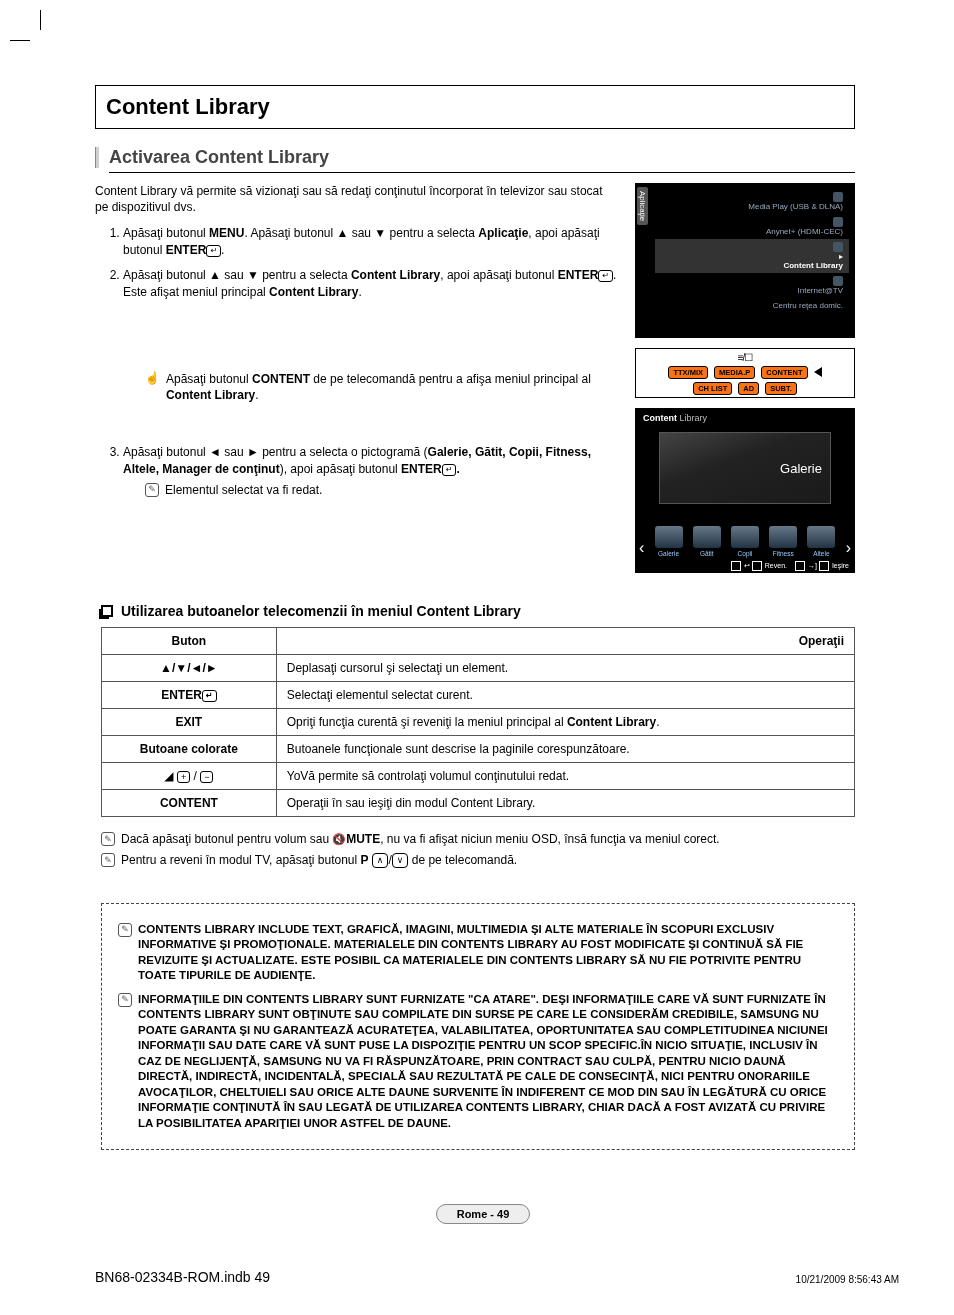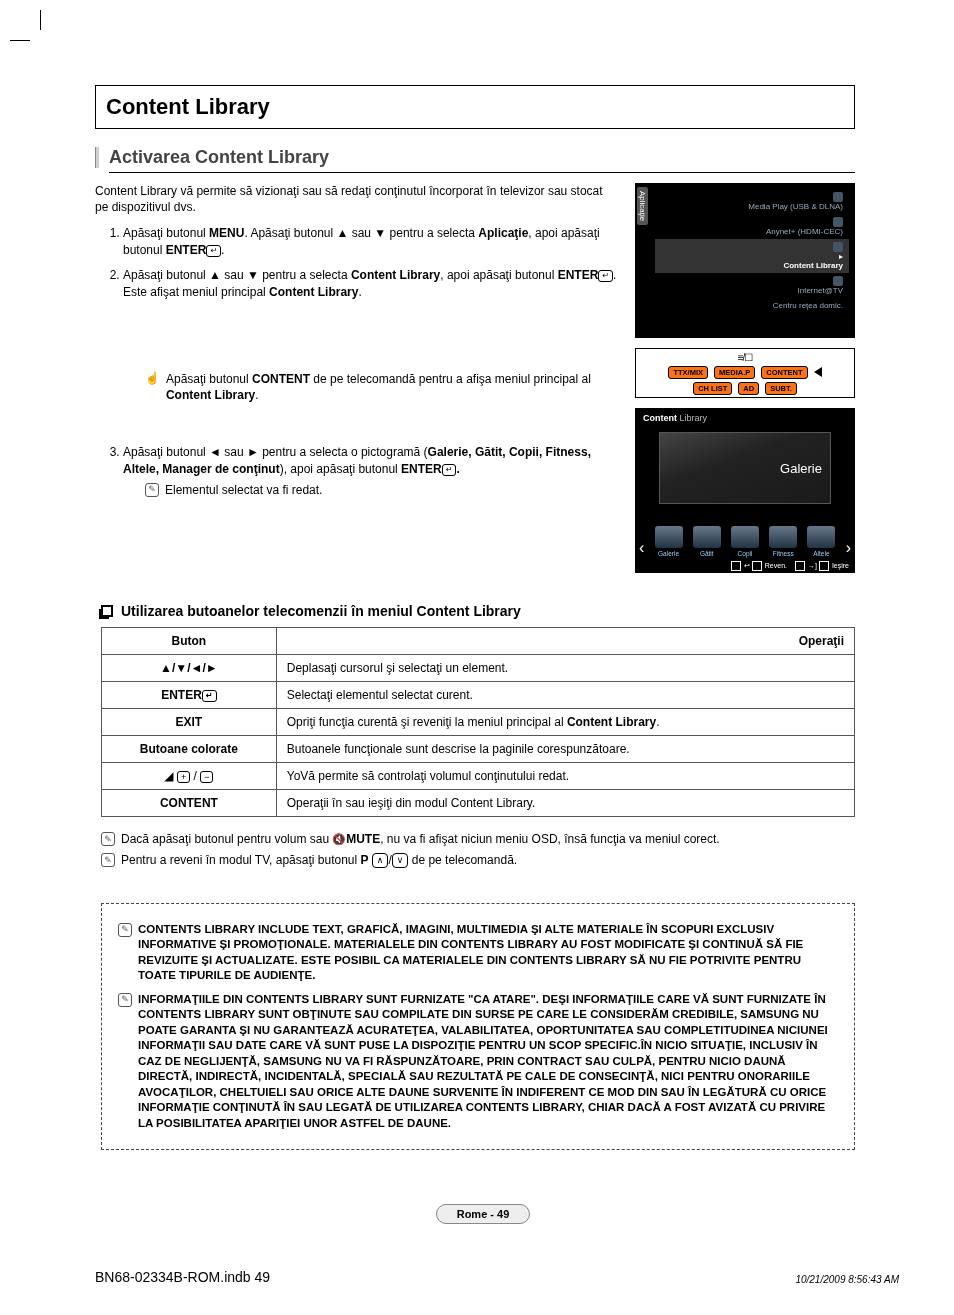--- a/index.html
+++ b/index.html
@@ -98,21 +98,21 @@
   .post-notes { margin-top:14px; margin-left:6px;}
   .dashed-box {
     margin-top:34px; margin-left:6px;
     border:1.5px dashed #444; padding:14px 16px;
   }
   .dashed-box .note-row { margin-left:0;}
   .warn-text { font-weight:bold; line-height:1.35; font-size:11.5px;}
   .page-num { position:absolute; left:8px; width:100%; bottom:-70px; text-align:center; font-size:11px; font-weight:bold;}
   .page-num span{ border:1px solid #888; border-radius:12px; padding:3px 20px; background:#eee;}
   .footer-l { position:absolute; left:95px; bottom:30px; font-size:14px;margin-top:32px;}
-  .footer-r { position:absolute; right:55px; bottom:30px; font-size:10px;font-style:italic;}
+  .footer-r { position:absolute; right:55px; bottom:30px; font-size:10px;}
   .enter-sym { display:inline-block; border:1px solid #000; border-radius:3px; font-size:8px; padding:0 3px; vertical-align:middle; line-height:1.2;}
   .mute-sym { font-size:11px;}
   .p-box { display:inline-block; border:1px solid #000; border-radius:4px; padding:0 4px; font-size:9px; vertical-align:middle;}
   .crop { position:absolute; background:#000;}
 </style>
 </head>
 <body>
 
 <div class="crop" style="left:10px;top:40px;width:20px;height:1px"></div>
 <div class="crop" style="left:40px;top:10px;width:1px;height:20px"></div>

